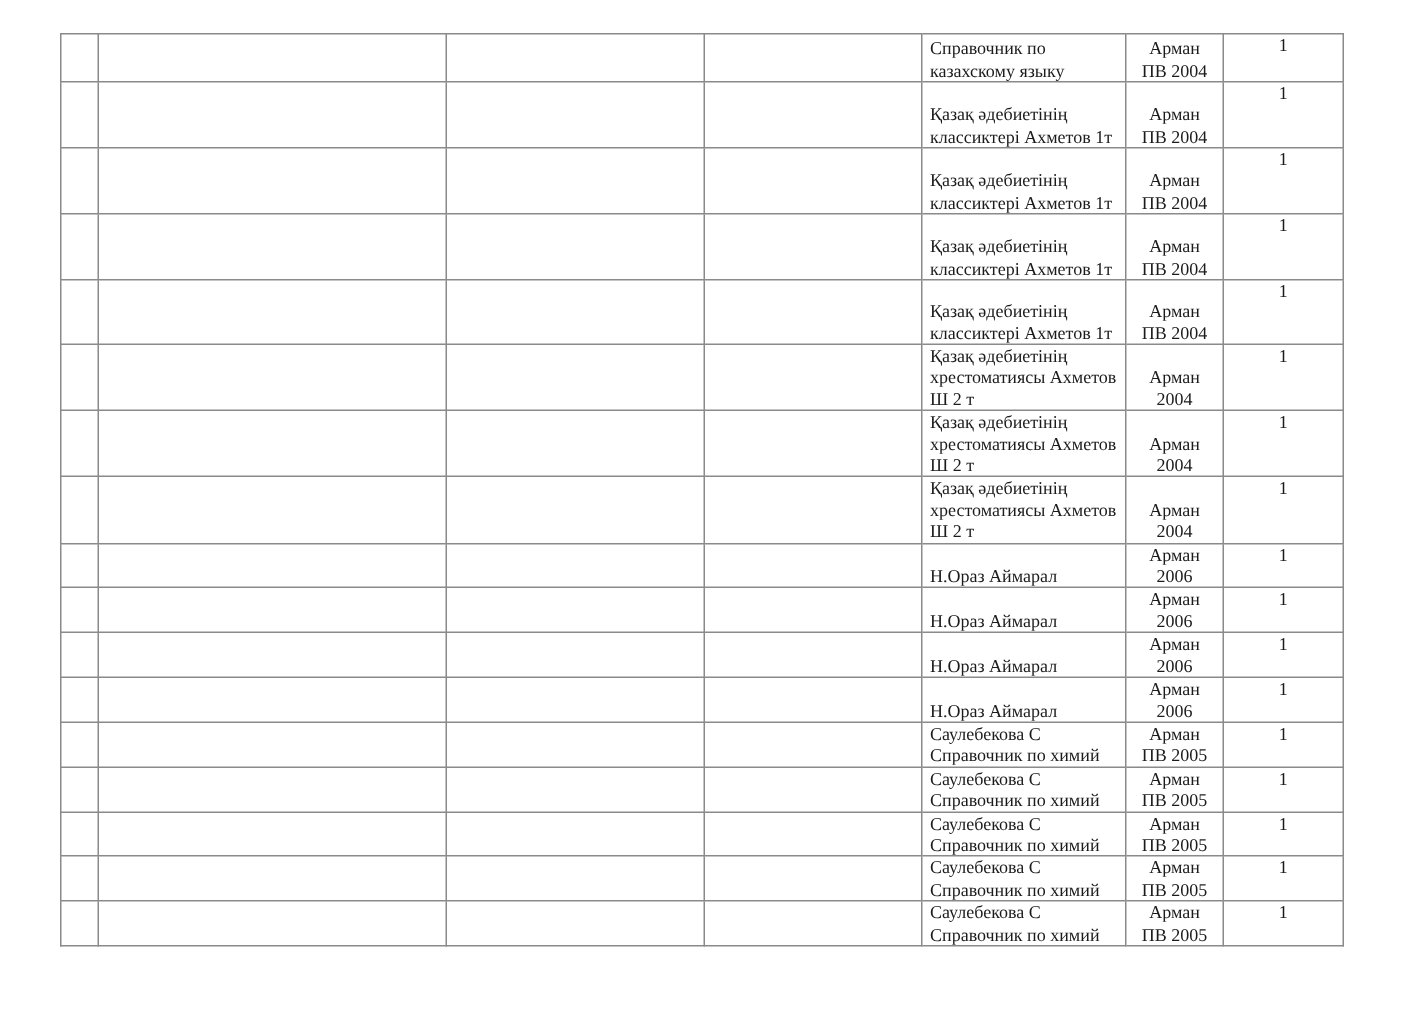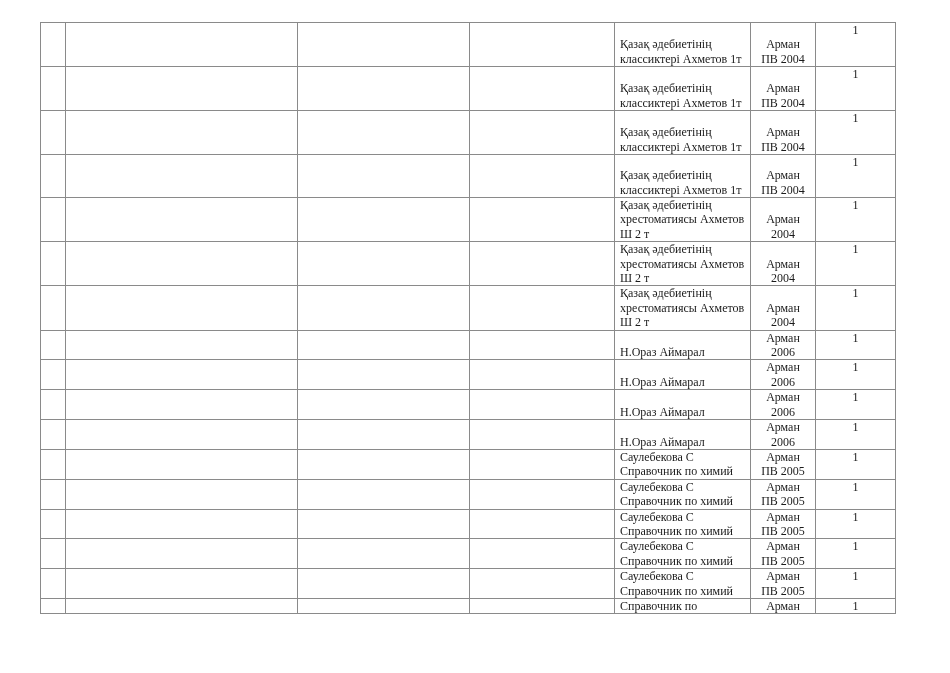--- a/index.html
+++ b/index.html
@@ -57,20 +57,32 @@
     <colgroup>
       <col style="width:25px">
       <col style="width:232px">
       <col style="width:172px">
       <col style="width:145px">
       <col style="width:136px">
       <col style="width:65px">
       <col style="width:80px">
     </colgroup>
     <tbody>
+        <tr style="height: 32px;">
+          <td class="empty-cell"></td>
+          <td class="empty-cell"></td>
+          <td class="empty-cell"></td>
+          <td class="empty-cell"></td>
+          <td class="title-cell">Справочник по казахскому языку</td>
+          <td class="publisher-cell">
+            <div>Арман</div>
+            <div>ПВ 2004</div>
+          </td>
+          <td class="qty-cell">1</td>
+        </tr>
         <tr style="height: 44px;">
           <td class="empty-cell"></td>
           <td class="empty-cell"></td>
           <td class="empty-cell"></td>
           <td class="empty-cell"></td>
           <td class="title-cell">Қазақ әдебиетінің классиктері Ахметов 1т</td>
           <td class="publisher-cell">
             <div>Арман</div>
             <div>ПВ 2004</div>
           </td>
@@ -246,29 +258,18 @@
         </tr>
         <tr style="height: 29px;">
           <td class="empty-cell"></td>
           <td class="empty-cell"></td>
           <td class="empty-cell"></td>
           <td class="empty-cell"></td>
           <td class="title-cell">Саулебекова С Справочник по химий</td>
           <td class="publisher-cell">
             <div>Арман</div>
             <div>ПВ 2005</div>
-          </td>
-          <td class="qty-cell">1</td>
-        </tr>
-        <tr style="height: 14px;">
-          <td class="empty-cell"></td>
-          <td class="empty-cell"></td>
-          <td class="empty-cell"></td>
-          <td class="empty-cell"></td>
-          <td class="title-cell">Справочник по</td>
-          <td class="publisher-cell">
-            <div>Арман</div>
           </td>
           <td class="qty-cell">1</td>
         </tr>
       </tbody>
   </table>
 </div>
 
 </body></html>

